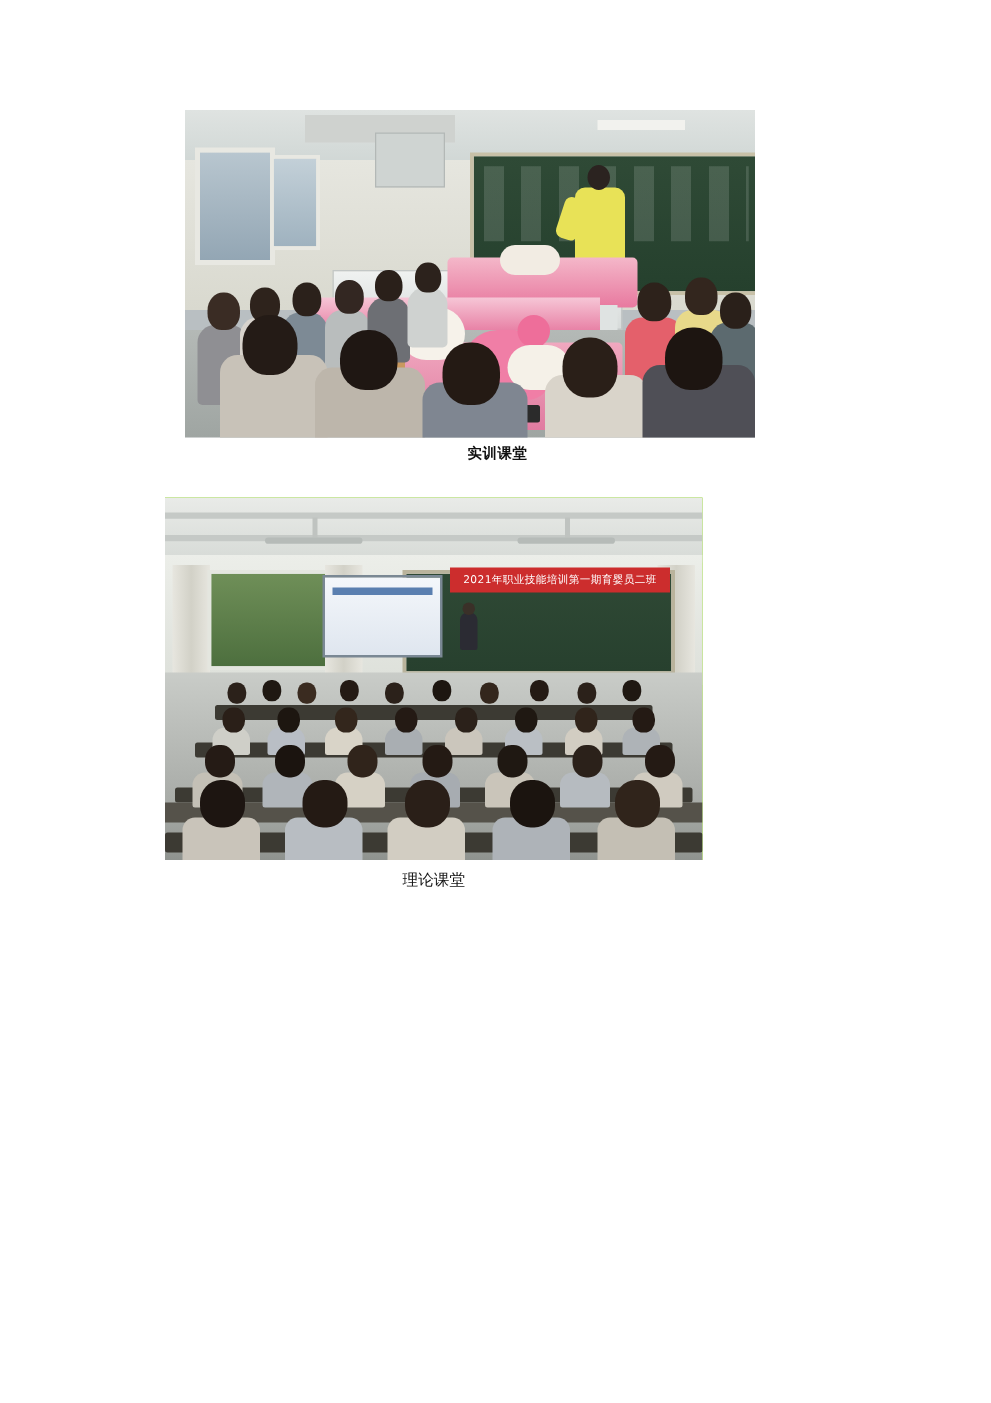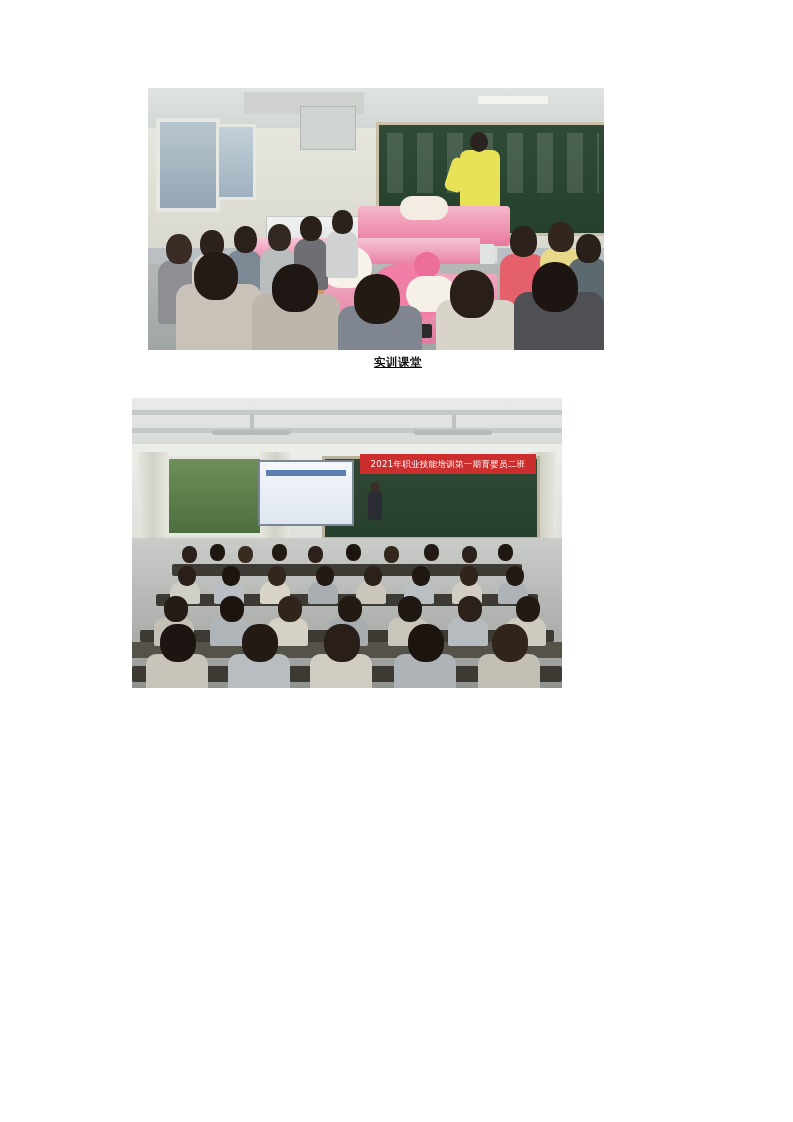--- a/index.html
+++ b/index.html
@@ -23,21 +23,20 @@
     position: absolute;
     left: 112px;
     top: 88px;
     width: 570px;
   }
 
   
   .figure1 {
     width: 500px;
     margin: 0 auto 0 36px;
-    text-decoration: underline;
   }
   .photo1 {
     position: relative;
     width: 456px;
     height: 262px;
     overflow: hidden;
     background: #b9bfc2;
   }
   .caption {
     text-align: center;
@@ -330,16 +329,17 @@
         <div class="seat-head" style="left:28px;  top:226px; width:36px; height:38px; background:#1d1511;"></div>
         <div class="seat-body" style="left:96px;  top:256px; width:62px; height:36px; background:#b8bdc2;"></div>
         <div class="seat-head" style="left:110px; top:226px; width:36px; height:38px; background:#241a14;"></div>
         <div class="seat-body" style="left:178px; top:256px; width:62px; height:36px; background:#d2cdc2;"></div>
         <div class="seat-head" style="left:192px; top:226px; width:36px; height:38px; background:#2a1f18;"></div>
         <div class="seat-body" style="left:262px; top:256px; width:62px; height:36px; background:#aeb3b8;"></div>
         <div class="seat-head" style="left:276px; top:226px; width:36px; height:38px; background:#1b140f;"></div>
         <div class="seat-body" style="left:346px; top:256px; width:62px; height:36px; background:#c4bfb4;"></div>
         <div class="seat-head" style="left:360px; top:226px; width:36px; height:38px; background:#30241b;"></div>
       </div>
+      <div class="caption2">理论课堂</div>
     </div>
 
   </div>
 </div>
 
 </body></html>

